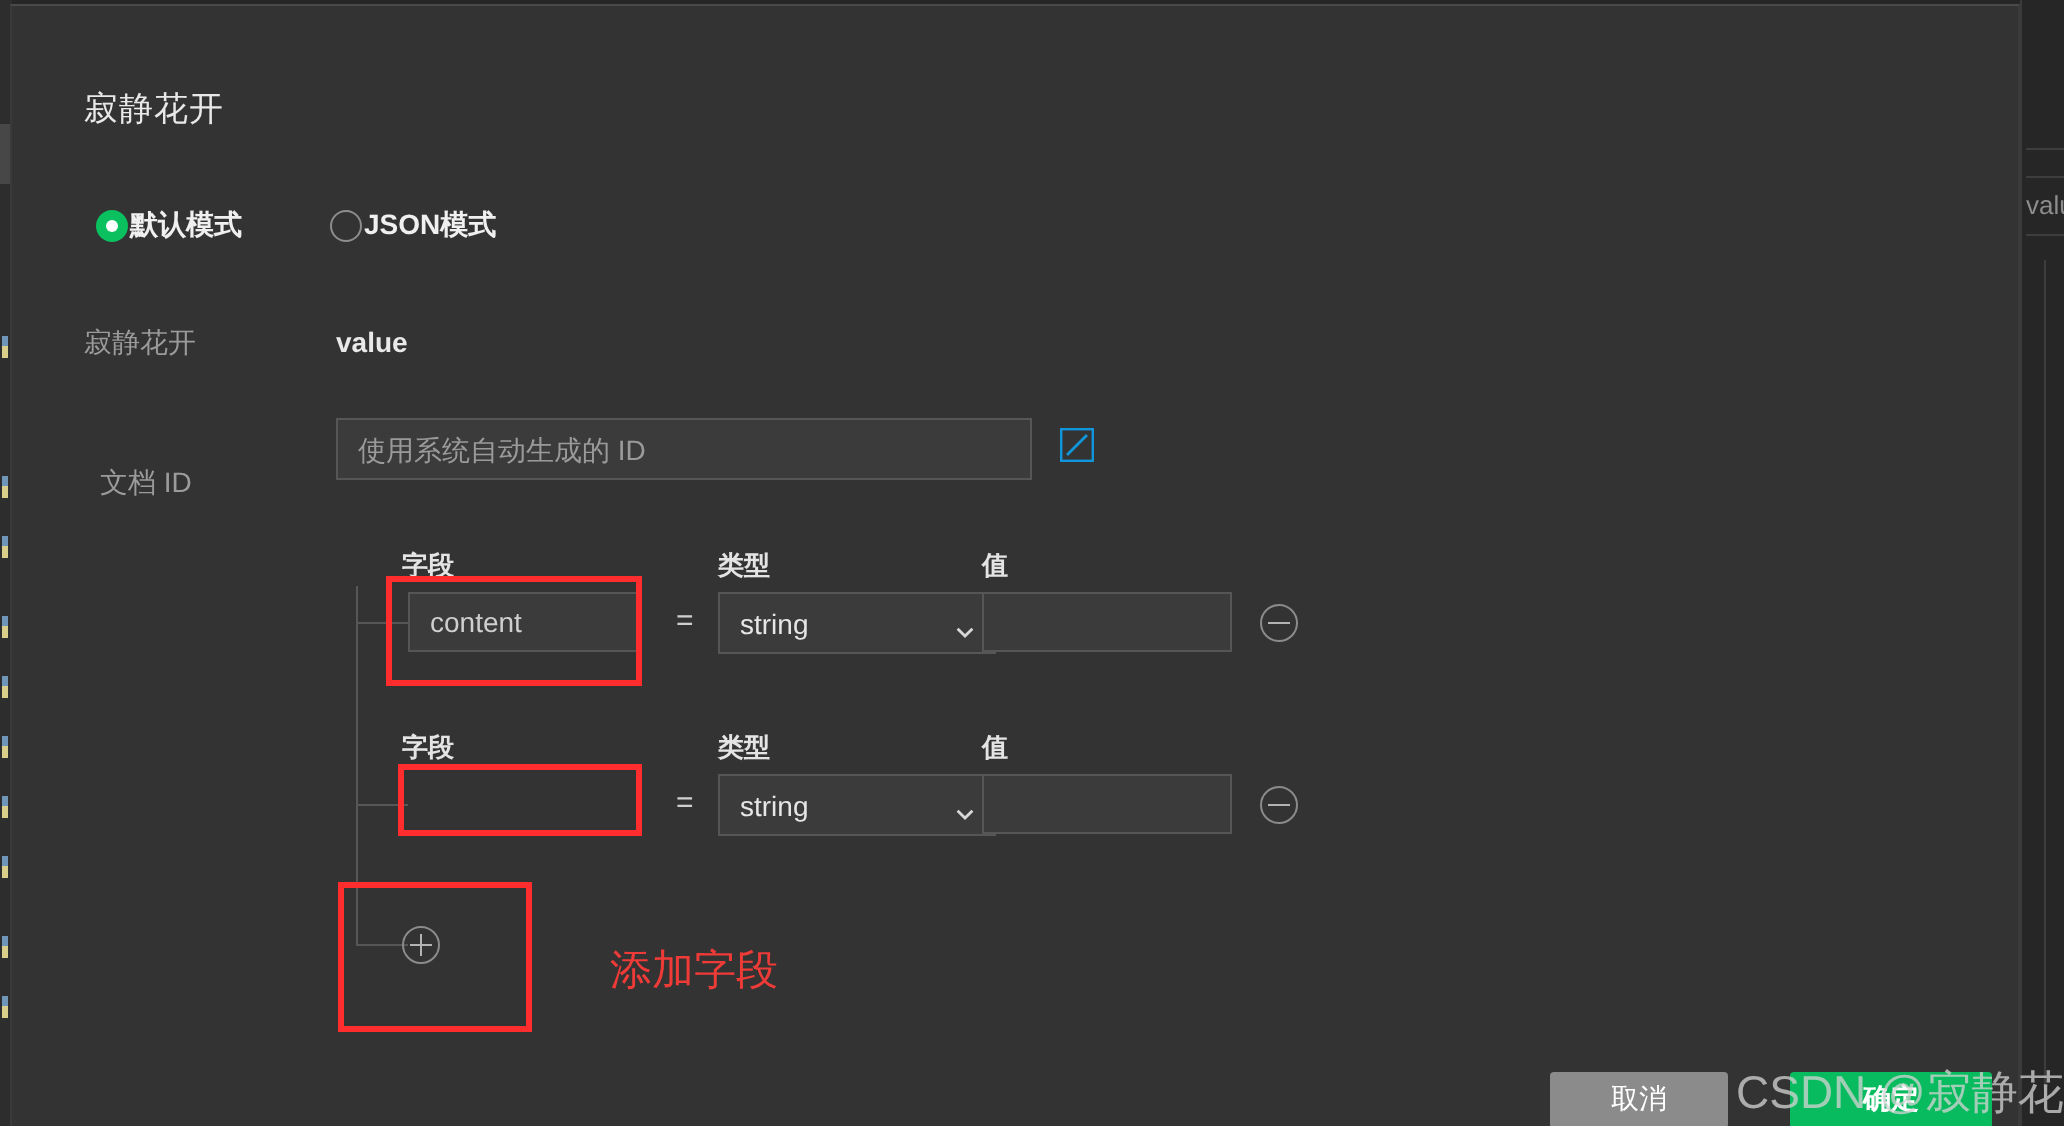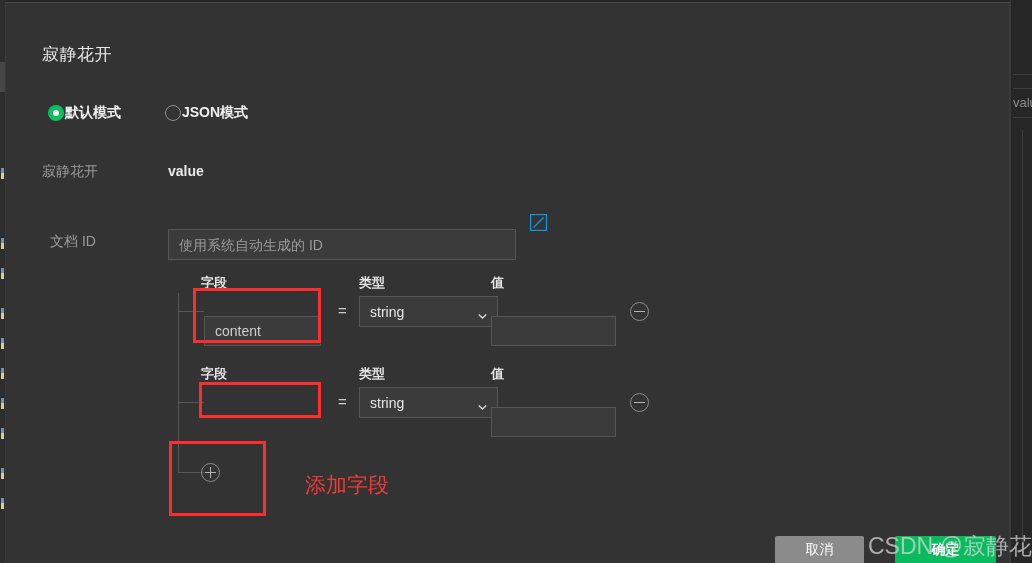--- a/index.html
+++ b/index.html
@@ -155,21 +155,20 @@
   .text-input {
     position: absolute;
     box-sizing: border-box;
     background: #3b3b3b;
     border: 1px solid #565656;
     color: #cfcfcf;
     font-size: 14px;
     padding: 0 10px;
     outline: none;
     font-family: inherit;
-    margin-top: 20px;
   }
   .text-input::placeholder { color: #9a9a9a; }
 
   .edit-icon {
     position: absolute;
     left: 524px; top: 211px;
     width: 17px; height: 17px;
     cursor: pointer;
   }
 

